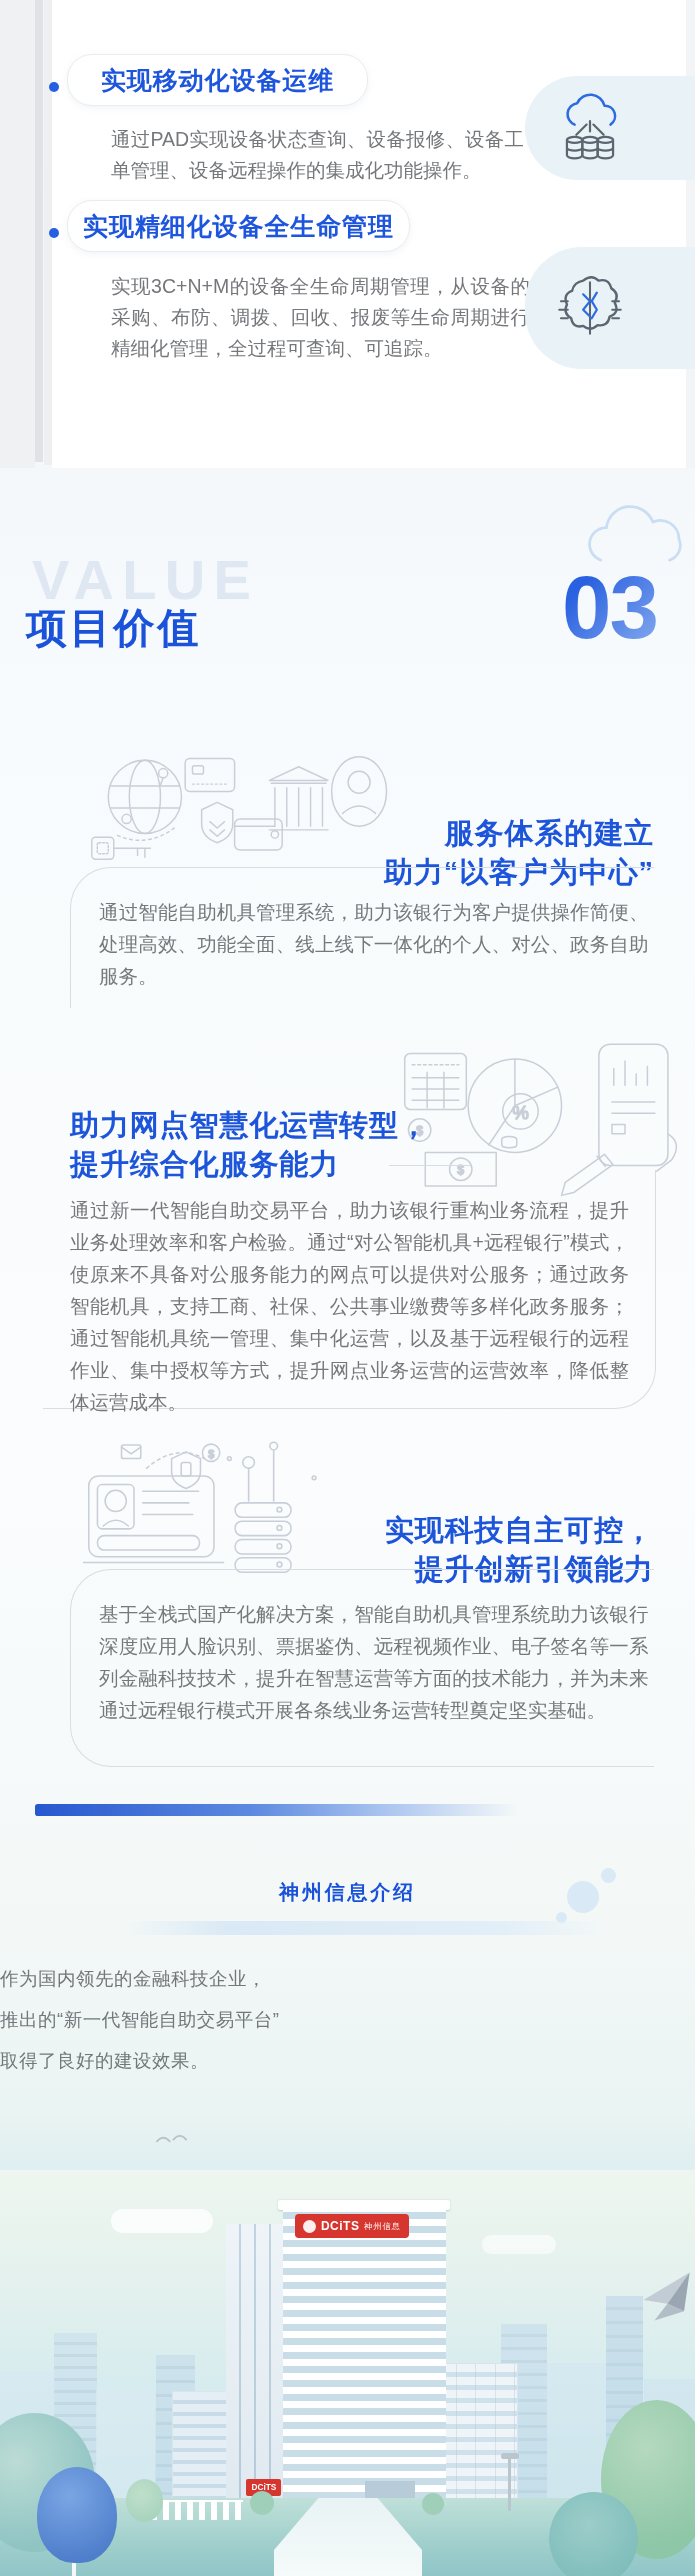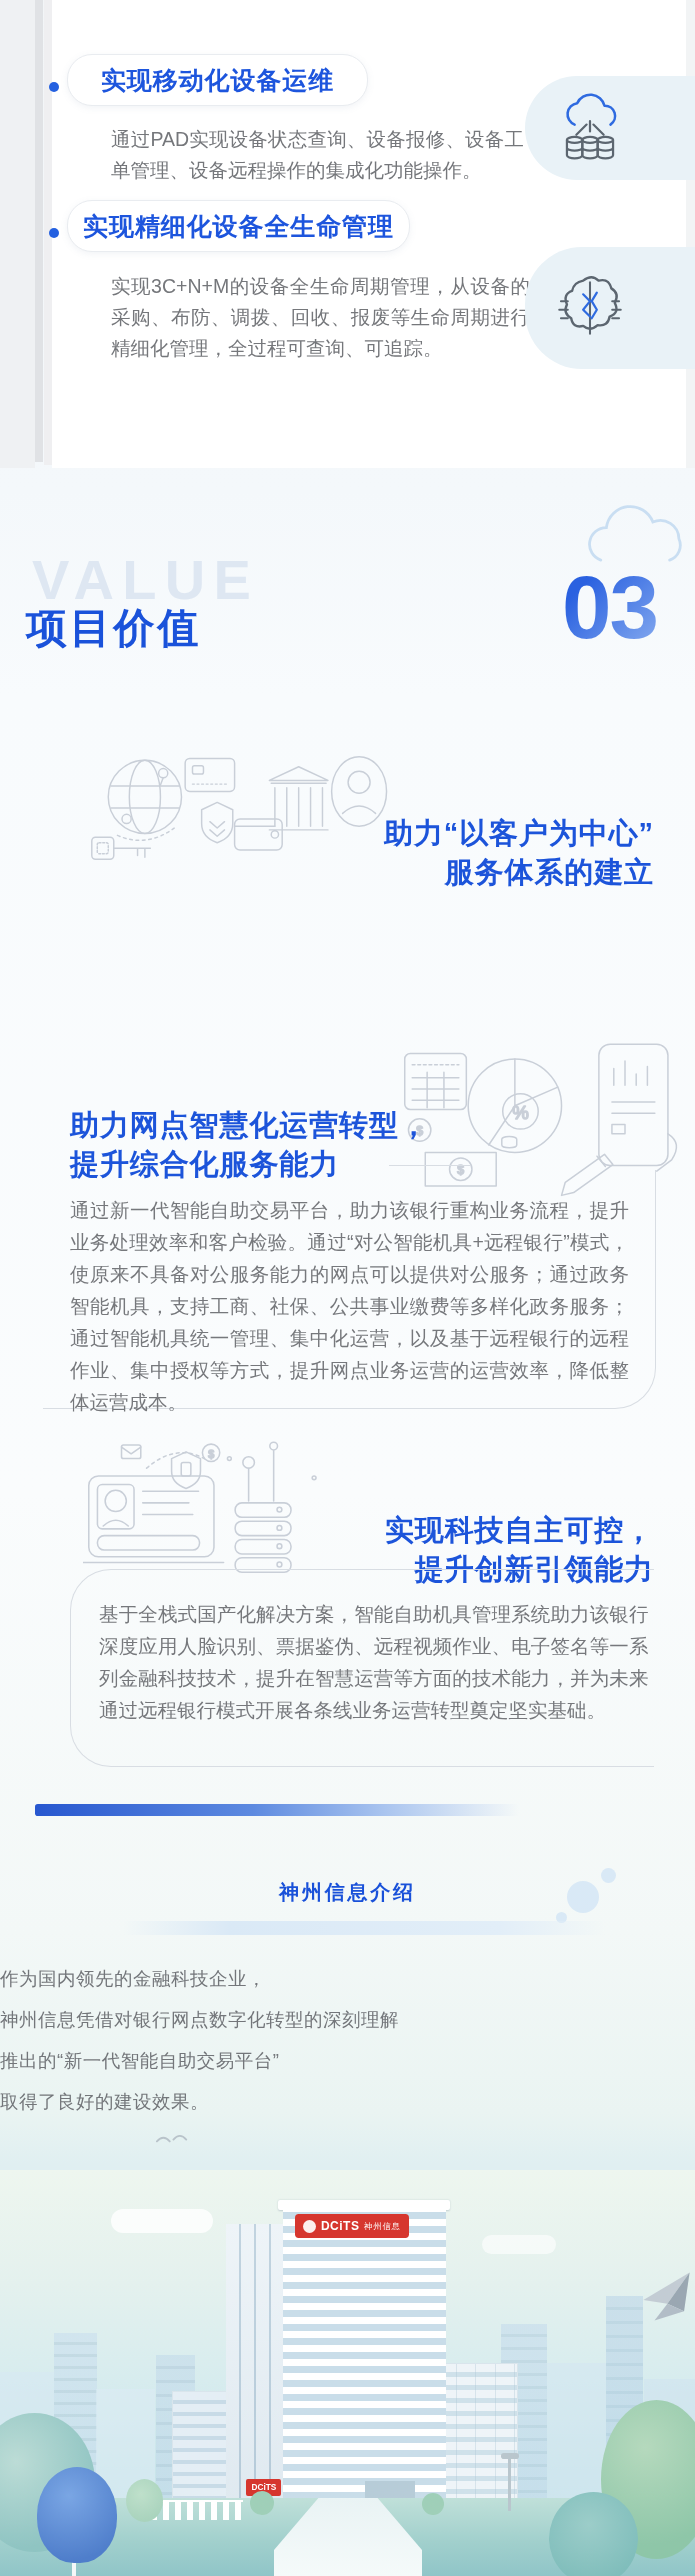--- a/index.html
+++ b/index.html
@@ -164,23 +164,24 @@
       <path d="M131 75l8 7 8-7M131 84l8 7 8-7"></path>
       <rect x="2" y="92" width="24" height="24" rx="4"></rect>
         <rect x="8" y="98" width="12" height="12" rx="2" stroke-dasharray="2 2"></rect>
       <path d="M26 104h40M52 104v8M60 104v10"></path>
       <rect x="158" y="72" width="52" height="34" rx="6"></rect>
         <circle cx="202" cy="89" r="4"></circle>
         <path d="M158 80h44"></path>
     </g>
   </svg>
   <div class="abs" style="left:283px;top:814px;width:371px;text-align:right;">
+    <div class="sec-title">服务体系的建立</div>
     <div class="sec-title">助力“以客户为中心”</div>
-    <div class="sec-title">服务体系的建立</div>
-  </div>
+  </div>
+  <div class="abs txtbox box-a">通过智能自助机具管理系统，助力该银行为客户提供操作简便、处理高效、功能全面、线上线下一体化的个人、对公、政务自助服务。</div>
 
   <svg class="abs" style="left:401px;top:1040px;" width="280" height="167" viewBox="0 0 300 178">
     <g fill="none" stroke="#c9cfd8" stroke-width="1.6" stroke-linecap="round" stroke-linejoin="round">
       <rect x="4" y="14" width="66" height="60" rx="6"></rect>
         <path d="M12 26h50" stroke-dasharray="3 3"></path>
       <path d="M12 40h50M12 52h50M12 64h50M28 34v38M46 34v38"></path>
       <circle cx="122" cy="70" r="50"></circle>
         <path d="M122 70V20M122 70l46-20M122 70l-28 42"></path>
       <circle cx="128" cy="76" r="19"></circle>
       <text x="128" y="84" text-anchor="middle" font-size="20" fill="#c2c8d2">%</text>
@@ -246,21 +247,20 @@
 
   <div class="abs blue-bar"></div>
 
   <div class="abs bubble" style="left:567px;top:1881px;width:32px;height:32px;"></div>
   <div class="abs bubble" style="left:601px;top:1868px;width:15px;height:15px;"></div>
   <div class="abs bubble" style="left:556px;top:1912px;width:11px;height:11px;"></div>
   <div class="abs company-title">神州信息介绍</div>
   <div class="abs company-underbar"></div>
   <div class="abs company-lines">
     <div>作为国内领先的金融科技企业，</div>
-    <div>神州信息凭借对银行网点数字化转型的深刻理解</div>
     <div>推出的“新一代智能自助交易平台”</div>
     <div>取得了良好的建设效果。</div>
   </div>
 
   <svg class="abs" style="left:156px;top:2133px;" width="33" height="15" viewBox="0 0 36 16">
     <path d="M1 9q7-8 14 0M19 7q7-8 14 0" fill="none" stroke="#b9c3ca" stroke-width="2" stroke-linecap="round"></path>
   </svg>
 
   <div class="abs" id="city">
     <div class="cloud-blob" style="left:111px;top:39px;width:102px;height:24px;"></div>

